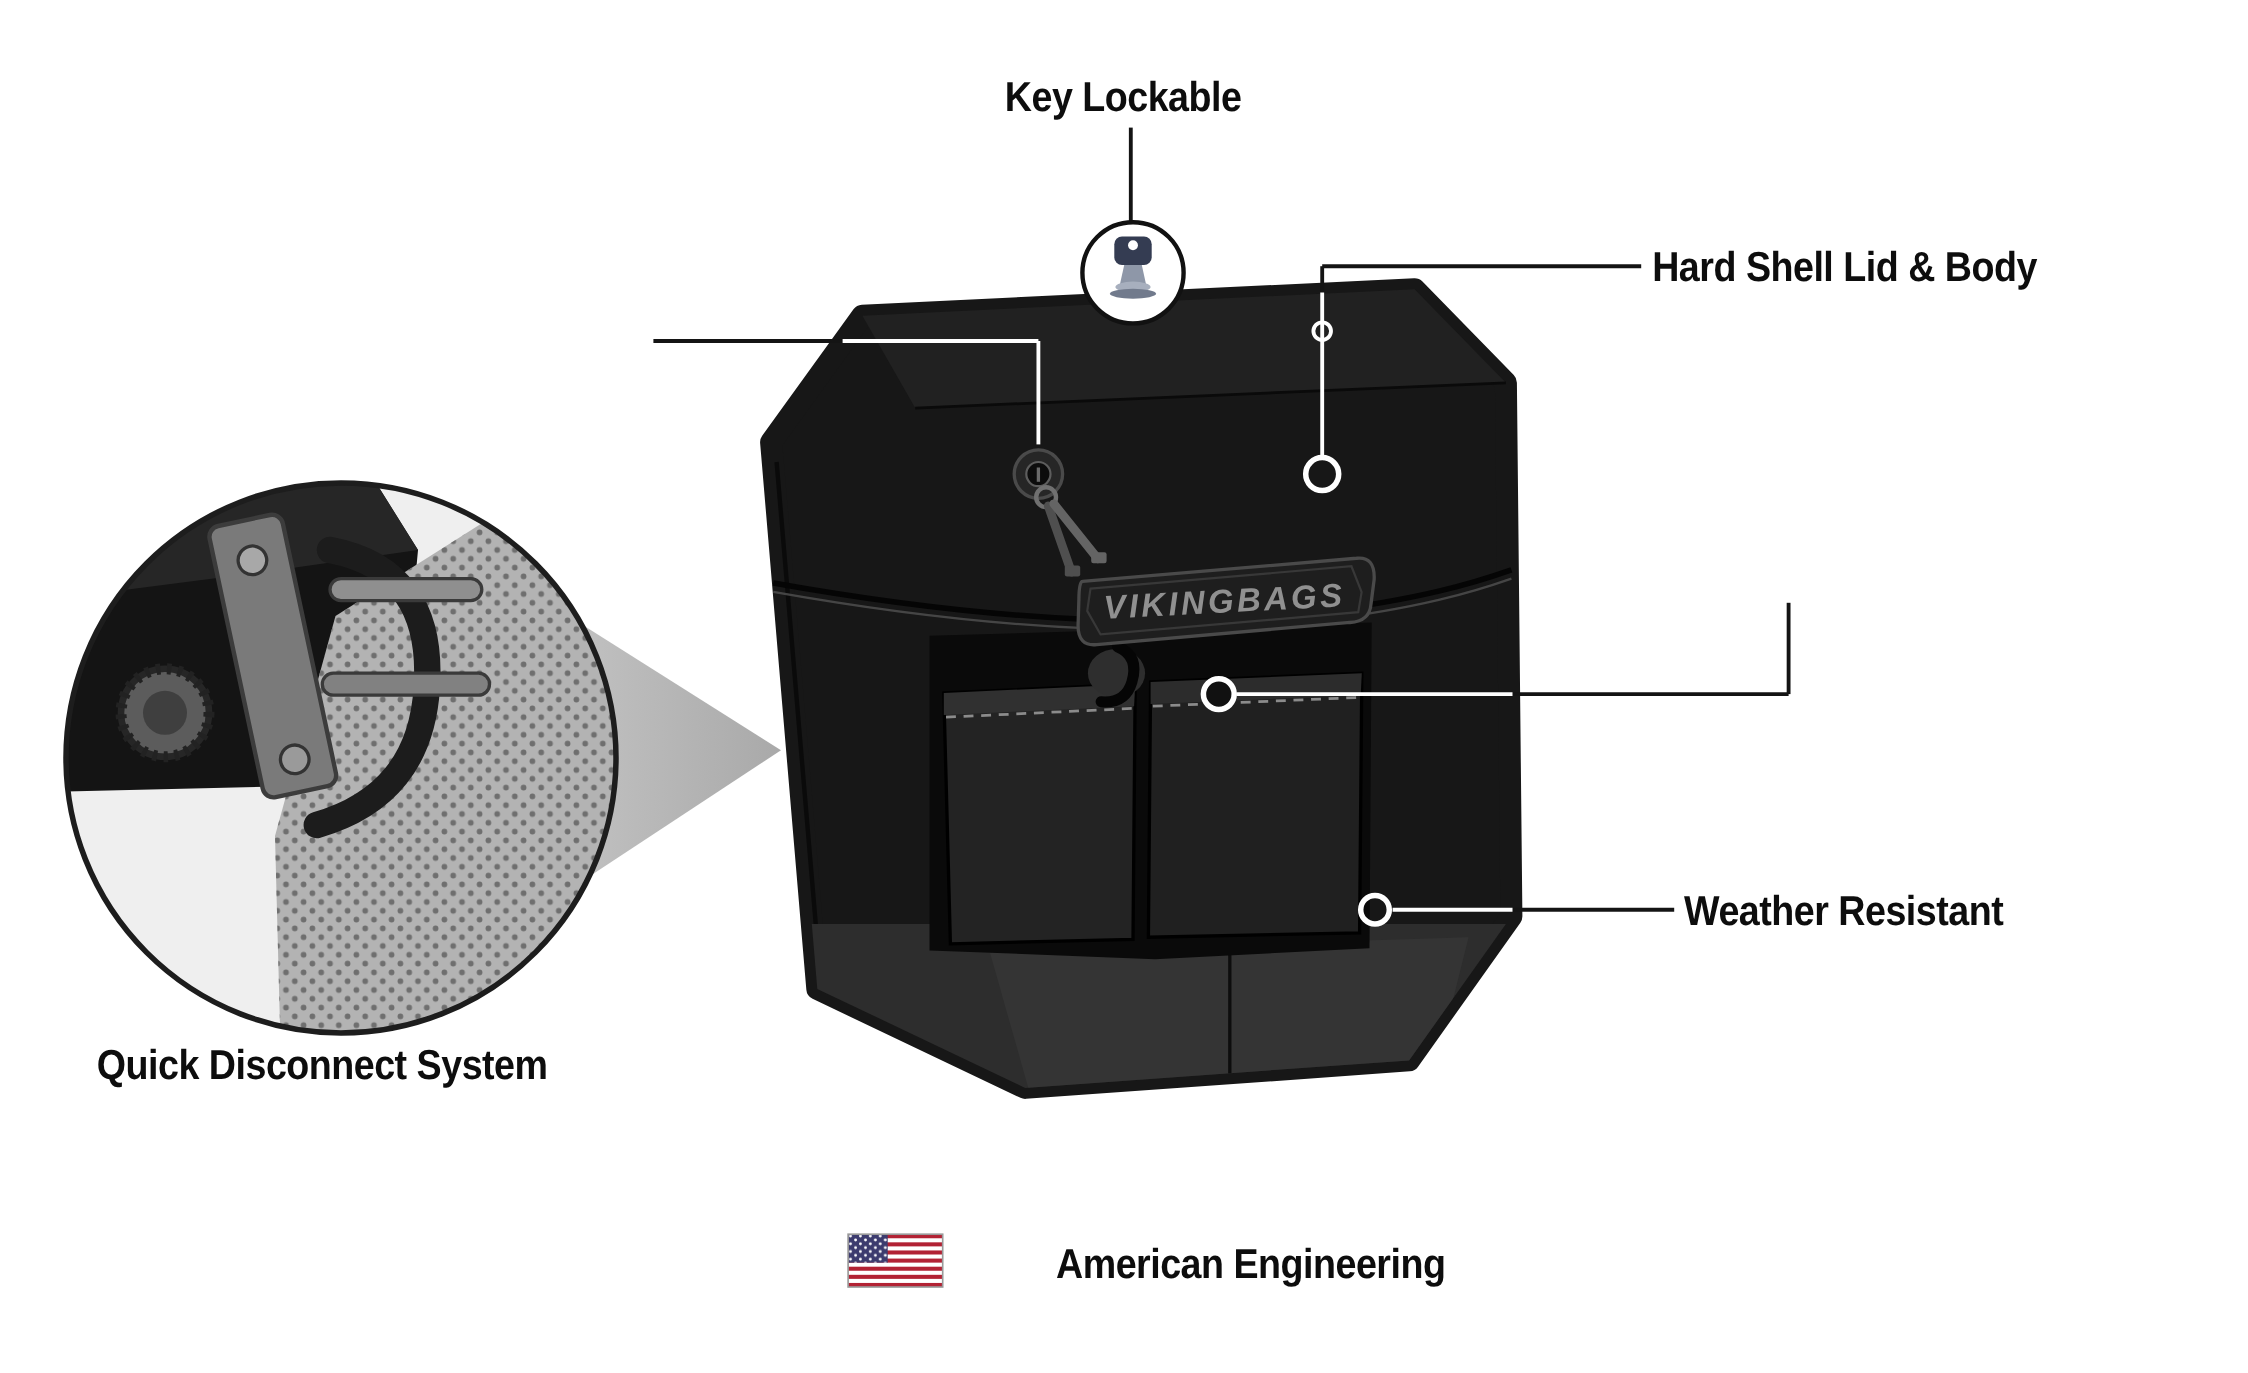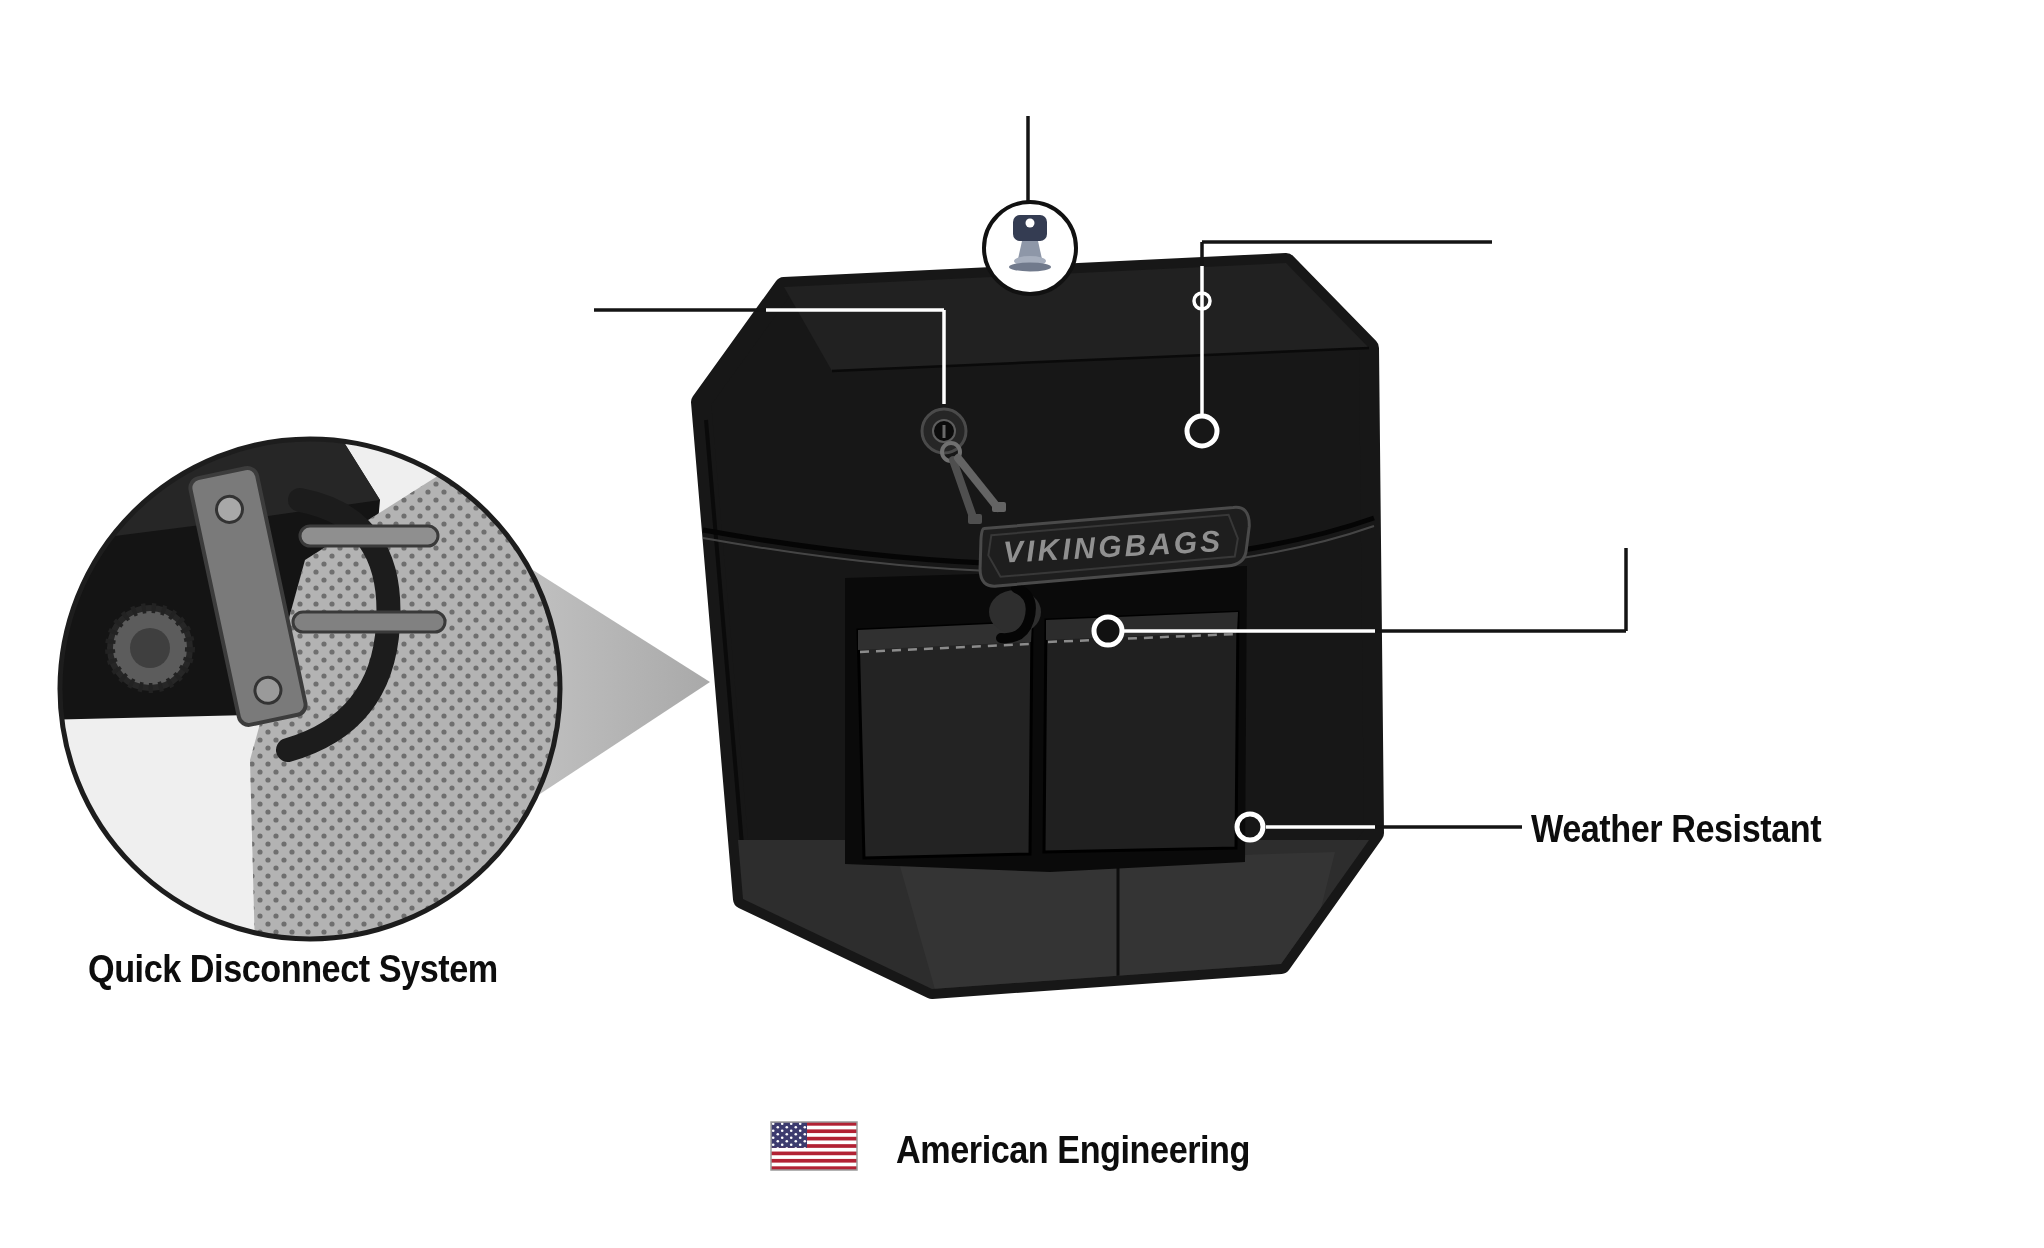--- a/index.html
+++ b/index.html
@@ -180,29 +180,35 @@
       <rect y="18.46" width="86" height="3.69" fill="#ffffff"></rect>
       <rect y="25.85" width="86" height="3.69" fill="#ffffff"></rect>
       <rect y="33.23" width="86" height="3.69" fill="#ffffff"></rect>
       <rect y="40.62" width="86" height="3.69" fill="#ffffff"></rect>
       <rect width="36" height="25.85" fill="#3C3B6E"></rect>
       <rect width="36" height="25.85" fill="url(#stars)"></rect>
       <rect width="86" height="48" fill="none" stroke="#9a9a9a" stroke-width="1.5"></rect>
     </g>
   </svg>
 
-
+  <div class="lbl center" style="left:1021px;top:68px;">
+    <span>Key Lockable</span>
+  </div>
+
+  <div class="lbl" style="left:1502px;top:222px;">
+    <span>Hard Shell Lid &amp; Body</span>
+  </div>
 
 
 
   <div class="lbl" style="left:1531px;top:808px;">
     <span>Weather Resistant</span>
   </div>
 
   <div class="lbl" style="left:88px;top:948px;">
     <span>Quick Disconnect System</span>
   </div>
 
-  <div class="lbl" style="left:896px;top:1129px;">
+  <div class="lbl" style="left:960px;top:1129px;">
     <span>American Engineering</span>
   </div>
 
 </div>
 
 </body></html>

